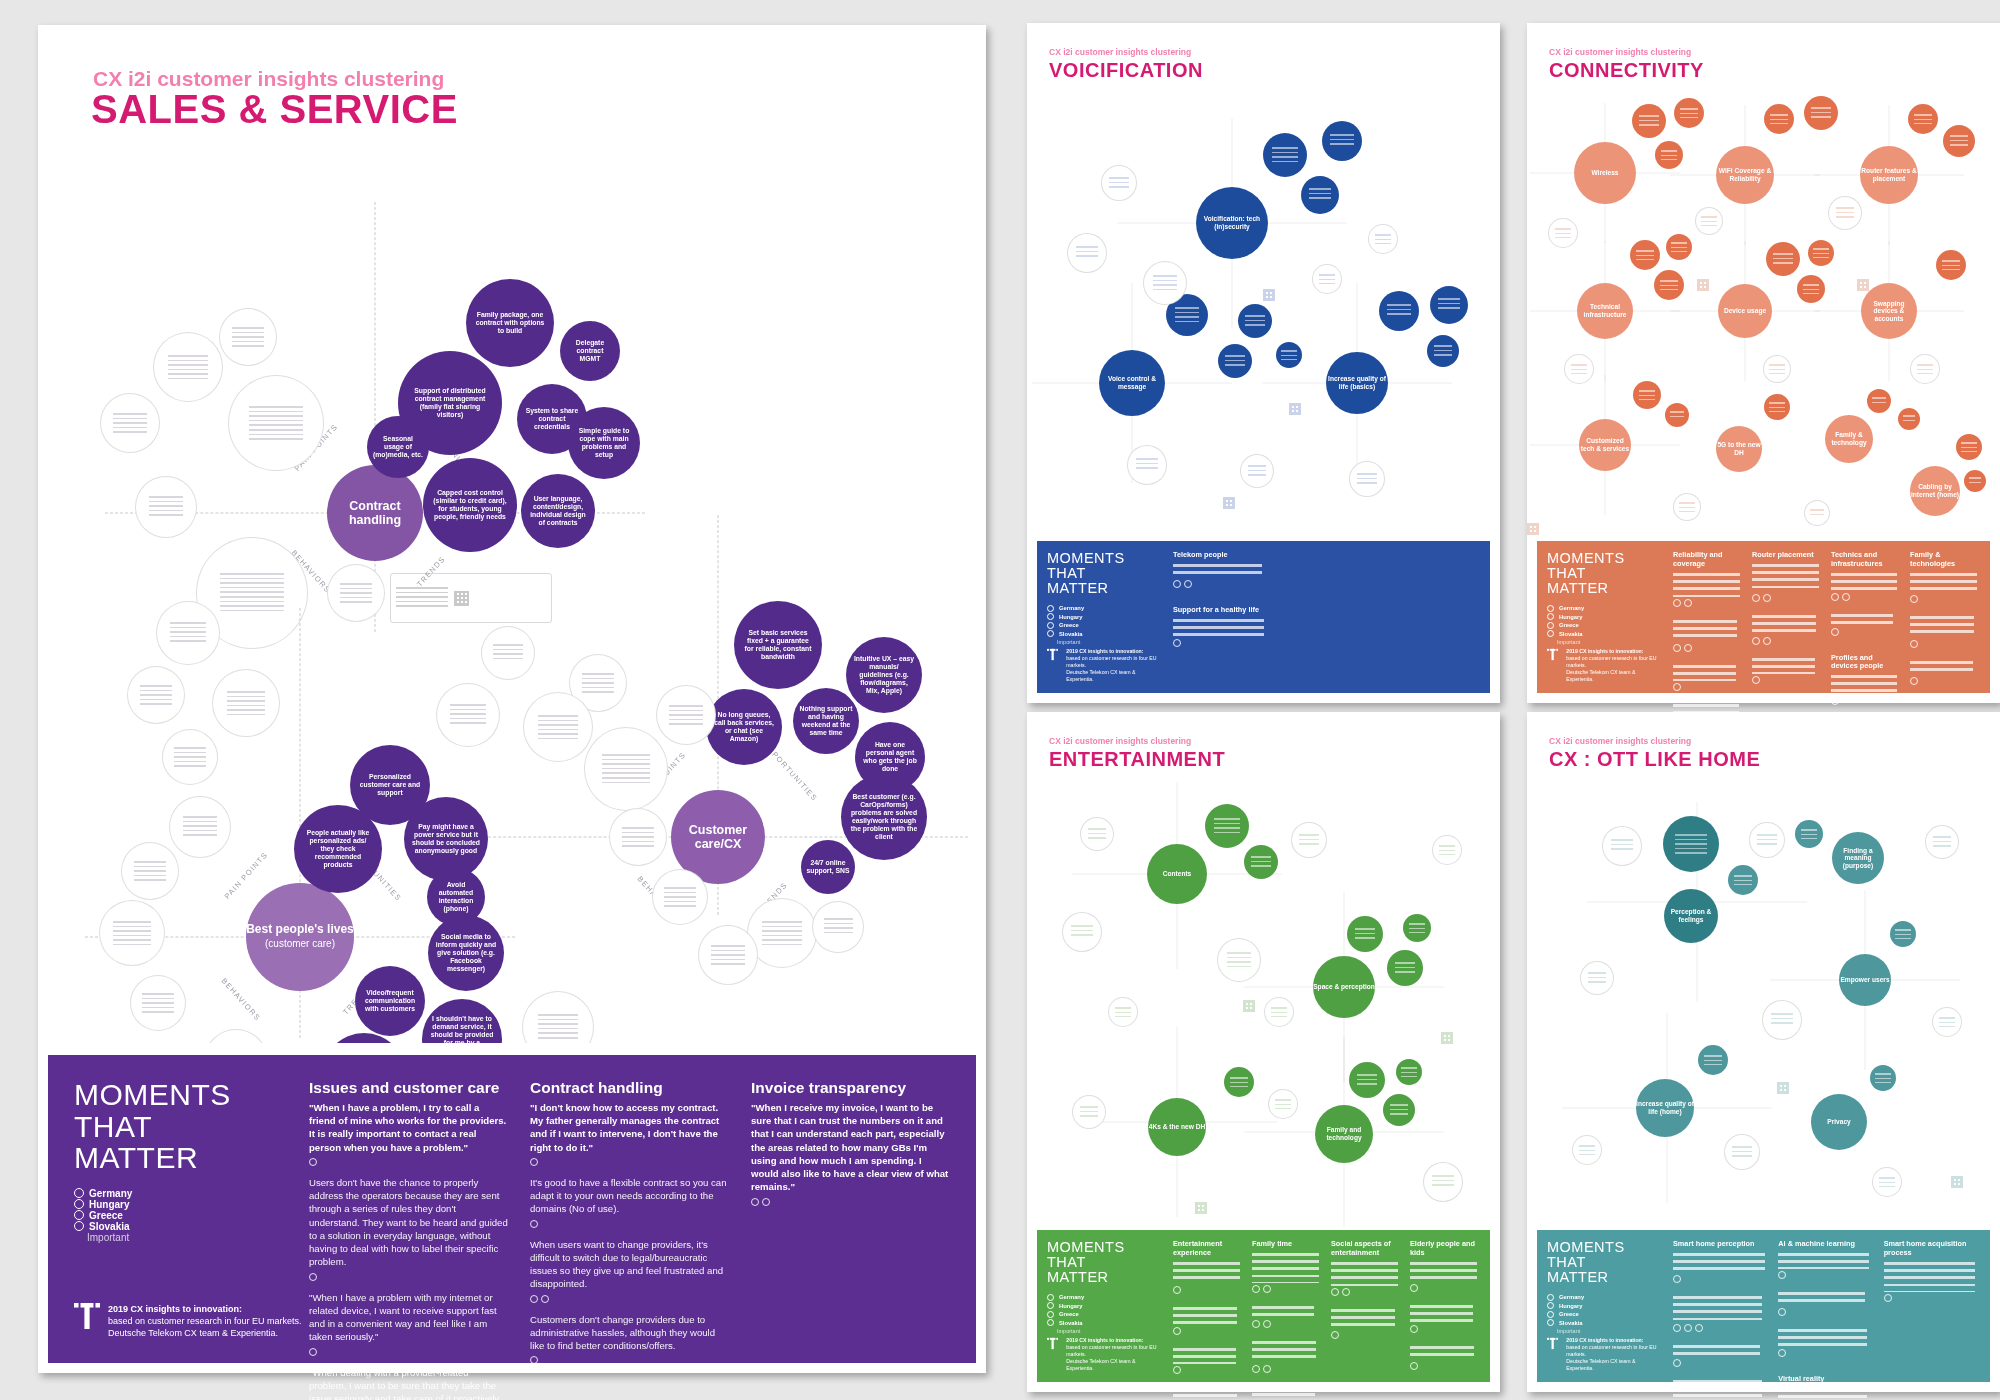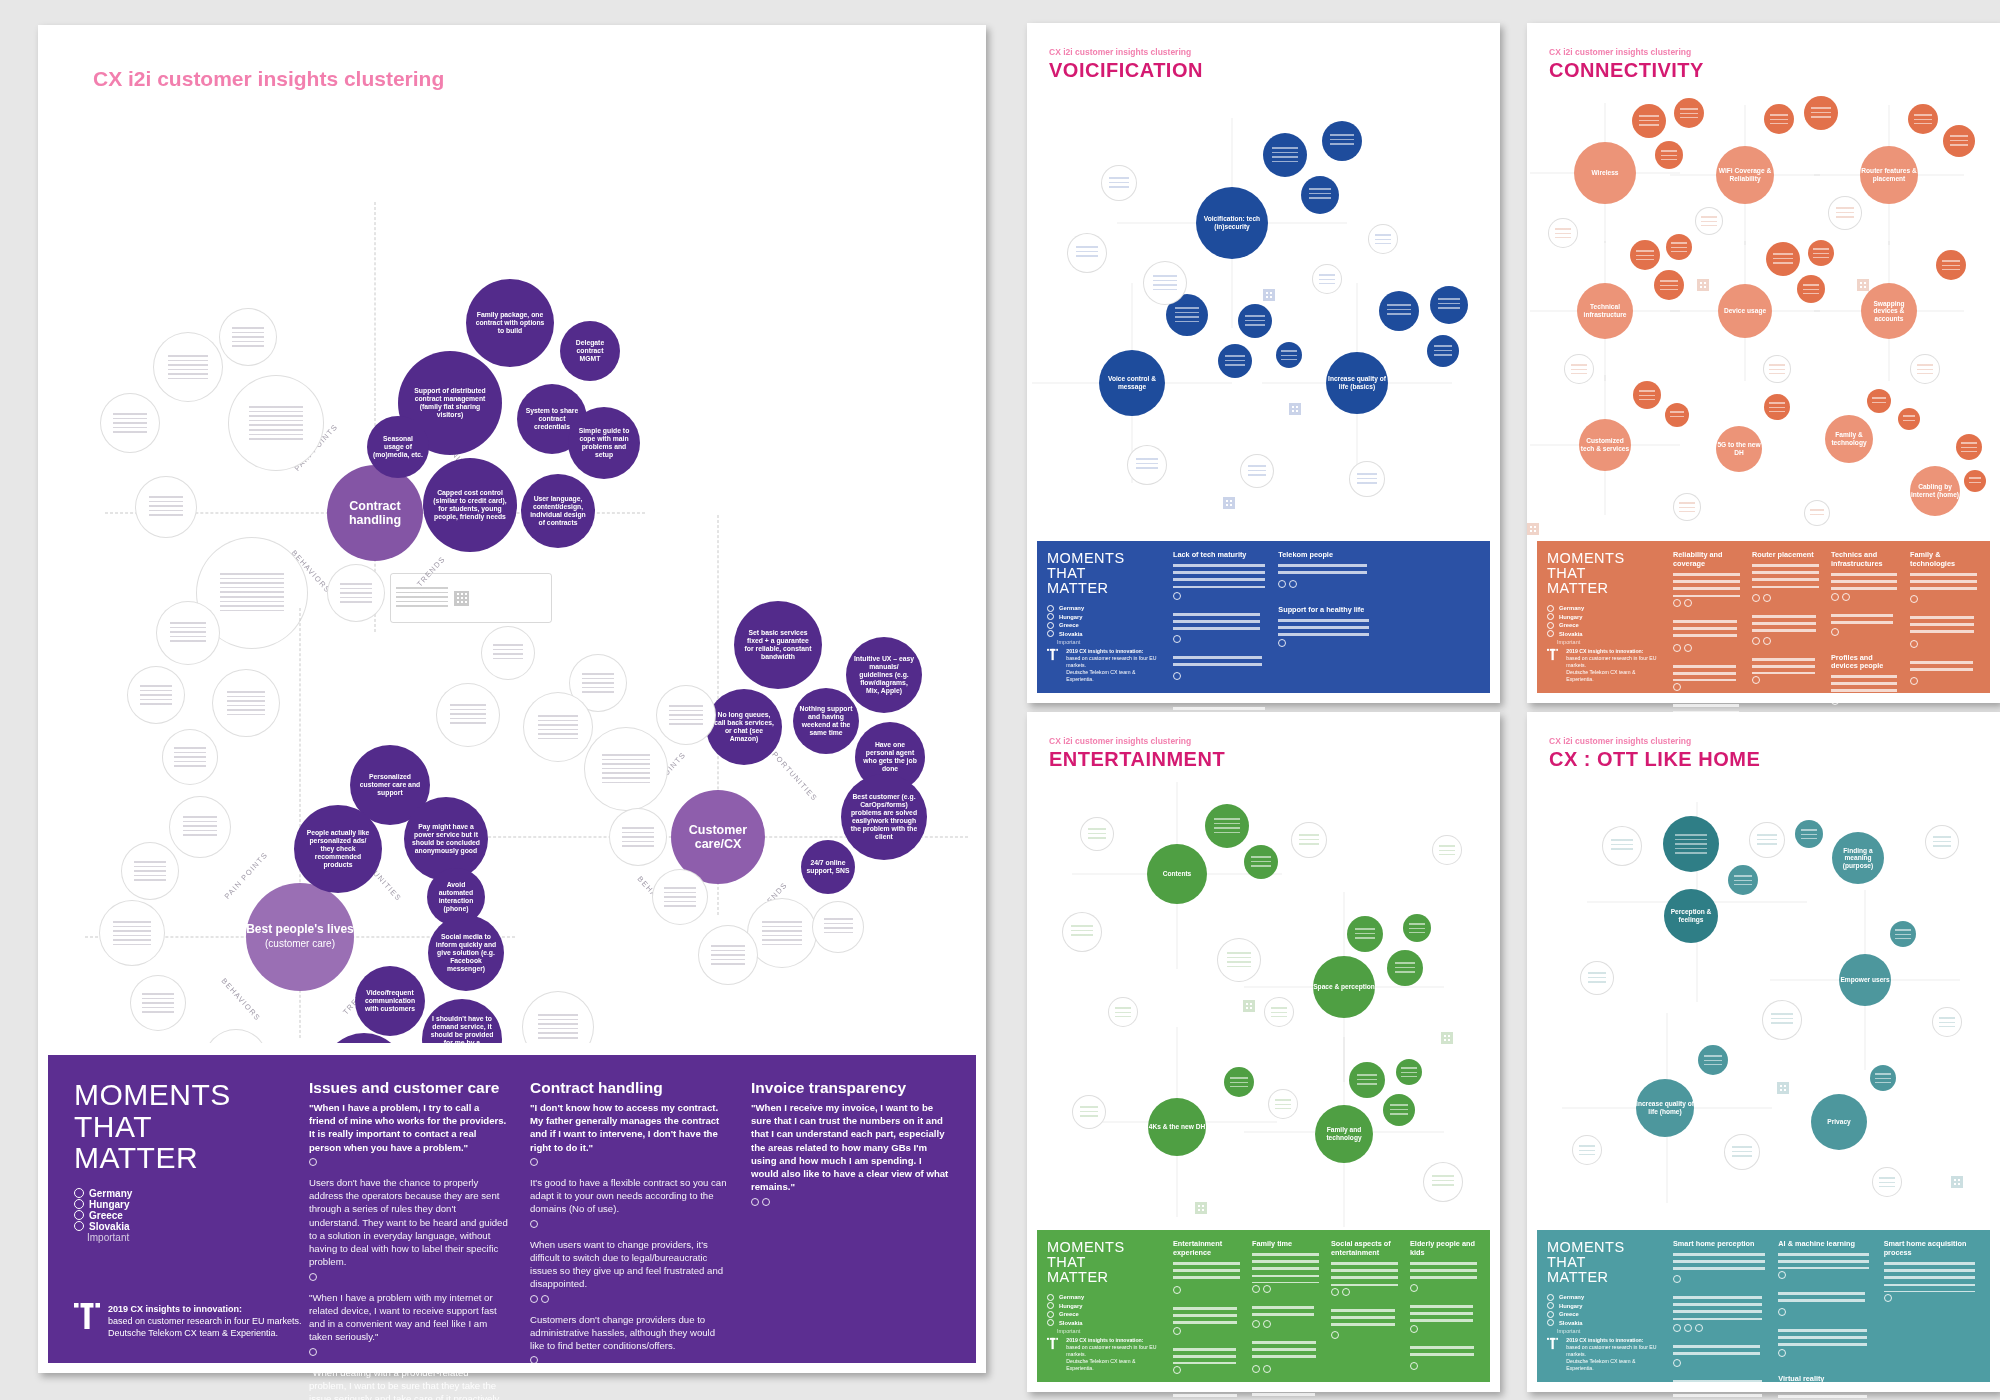--- a/index.html
+++ b/index.html
@@ -58,20 +58,21 @@
   .mcols{flex:1;display:grid;gap:9px}
   .mcol h4{font-size:7.3px;line-height:1.2}
   .mcol h4.h2nd{margin-top:8px}
   .mini .qr{width:10px;height:10px}
 </style>
 </head>
 <body>
 
 <div class="poster" style="left:38px;top:25px;width:948px;height:1348px">
   <div class="eyeb" style="position:absolute;left:55px;top:42px;font-size:21px">CX i2i customer insights clustering</div>
+  <div class="ptitle" style="position:absolute;left:53px;top:62px;font-size:40px">SALES &amp; SERVICE</div>
 
   <div class="map" style="top:130px;bottom:330px;color:#9a93a5">
 
     <i class="ln dxh" style="left:337px;top:358px;width:540px"></i>
     <i class="ln dxv" style="left:337px;top:262px;height:430px"></i>
     <span class="axl" style="left:248px;top:288px;transform:rotate(-48deg)">PAIN POINTS</span>
     <span class="axl" style="left:372px;top:288px;transform:rotate(48deg)">OPPORTUNITIES</span>
     <span class="axl" style="left:246px;top:412px;transform:rotate(48deg)">BEHAVIORS</span>
     <span class="axl" style="left:374px;top:412px;transform:rotate(-48deg)">TRENDS</span>
     <div class="c mainb" style="left:337px;top:358px;width:96px;height:96px;background:#8455a5">
@@ -441,27 +442,20 @@
               <rect x="33" width="7" height="7"></rect>
               <rect x="10" width="20" height="7"></rect>
               <rect x="16" width="8" height="40"></rect>
             </g>
           </svg>
         <p><b>2019 CX insights to innovation:</b><span>based on customer research in four EU markets.</span><br><span>Deutsche Telekom CX team &amp; Experientia.</span></p>
       </div>
     </div>
     <div class="mcols" style="grid-template-columns:1fr 1fr 1fr">
       <div class="mcol">
-        <h4>Lack of tech maturity</h4>
-        <div class="fp" style="height:26px;width:95%"></div><span class="mk"></span>
-        <div class="fp" style="height:20px;width:90%"></div><span class="mk"></span>
-        <div class="fp" style="height:14px;width:92%"></div><span class="mk"></span>
-        <div class="fp" style="height:26px;width:95%"></div><span class="mk"></span><span class="mk"></span>
-      </div>
-      <div class="mcol">
         <h4>Telekom people</h4>
         <div class="fp" style="height:14px;width:92%"></div><span class="mk"></span><span class="mk"></span>
         <h4 class="h2nd">Support for a healthy life</h4>
         <div class="fp" style="height:18px;width:94%"></div><span class="mk"></span>
       </div>
     </div>
   </div>
 </div>
 
 <div class="poster mini" style="left:1527px;top:23px;width:473px;height:680px">

